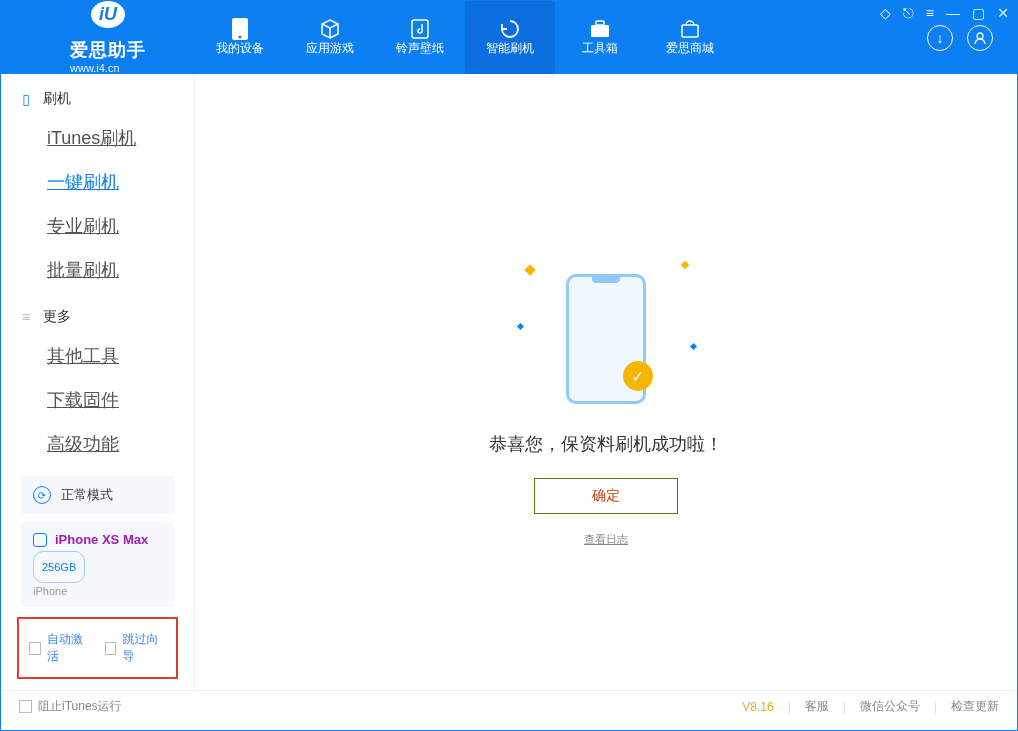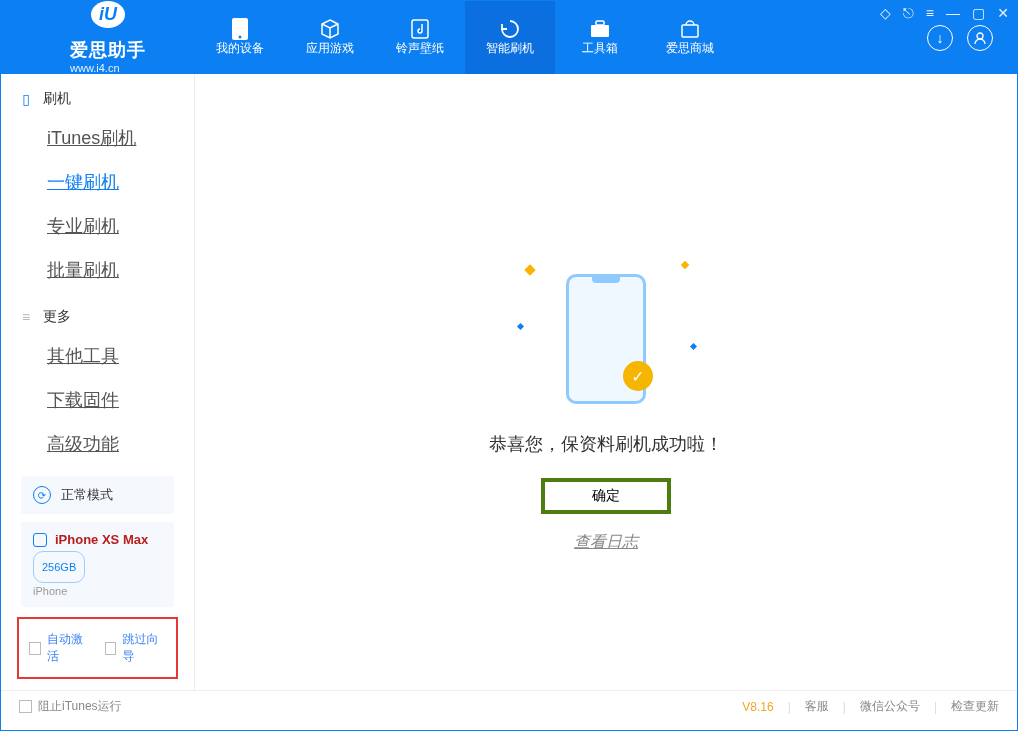--- a/index.html
+++ b/index.html
@@ -26,39 +26,39 @@
 .sidebar { width: 194px; border-right: 1px solid #eee; display: flex; flex-direction: column; }
 .sb-group-title { display: flex; align-items: center; gap: 10px; padding: 16px 18px 8px; font-size: 14px; color: #333; }
 .sb-group-title .gic { width: 14px; height: 14px; display: flex; align-items: center; justify-content: center; color: #0c7ff2; }
 .sb-item { padding: 10px 18px 10px 46px; font-size: 18px; color: #555; cursor: pointer; text-decoration: underline; }
 .sb-item.active { color: #0c7ff2; }
 
 .device-box { margin-top: auto; }
 .mode-card { margin: 10px 20px 8px; background: #f5f9fe; border-radius: 2px; padding: 10px 12px; display: flex; align-items: center; gap: 10px; font-size: 13px; color: #333; }
 .mode-card .mic { width: 18px; height: 18px; border: 1.5px solid #0c7ff2; border-radius: 50%; display: flex; align-items: center; justify-content: center; color: #0c7ff2; font-size: 10px; }
 .dev-card { margin: 0 20px 10px; background: #f5f9fe; border-radius: 2px; padding: 10px 12px; }
-.dev-card .dname { font-size: 13px; color: #b91c1c; font-weight: bold; display: flex; align-items: center; gap: 8px; }
+.dev-card .dname { font-size: 13px; color: #a21caf; font-weight: bold; display: flex; align-items: center; gap: 8px; }
 .dev-card .dname .dic { width: 14px; height: 14px; border: 1.5px solid #0c7ff2; border-radius: 3px; }
 .dev-card .storage { display: inline-block; margin-top: 4px; font-size: 11px; color: #0c7ff2; border: 1px solid #9fcdfb; border-radius: 10px; padding: 9px 8px; }
 .dev-card .dtype { font-size: 11px; color: #999; margin-top: 2px; }
 
 .options-box { margin: 0 16px 12px; border: 2px solid #e53935; padding: 12px 10px; display: flex; gap: 14px; align-items: center; }
 .chk { display: flex; align-items: center; gap: 6px; font-size: 12px; color: #3b82f6; cursor: pointer; }
 .chk .box { width: 13px; height: 13px; border: 1px solid #bbb; }
 
 .content { flex: 1; position: relative; }
 .success-wrap { position: absolute; top: 200px; left: 50%; transform: translateX(-50%); display: flex; flex-direction: column; align-items: center; }
 .phone-ill { width: 80px; height: 130px; border: 3px solid #8fcaff; border-radius: 10px; background: #f0f8ff; position: relative; }
 .phone-ill .notch { position: absolute; top: 0; left: 50%; transform: translateX(-50%); width: 28px; height: 6px; background: #8fcaff; border-radius: 0 0 4px 4px; }
 .check-badge { position: absolute; right: -10px; bottom: 10px; width: 30px; height: 30px; background: #f5b500; border-radius: 50%; display: flex; align-items: center; justify-content: center; color: #fff; font-size: 16px; }
 .sparkle { position: absolute; width: 8px; height: 8px; background: #f9b400; transform: rotate(45deg); }
 .sparkle.blue { background: #0c7ff2; }
 .success-msg { margin-top: 28px; font-size: 18px; color: #333; }
-.ok-btn { margin-top: 22px; width: 130px; height: 36px; border: 4px solid #4d7c0f; background: #fff; font-size: 14px; color: #000000; cursor: pointer; }
-.log-link { margin-top: 18px; font-size: 16px; color: #888; text-decoration: underline; cursor: pointer; font-style: italic; }
+.ok-btn { margin-top: 22px; width: 144px; height: 36px; border: 1px solid #4d7c0f; background: #fff; font-size: 14px; color: #c2410c; cursor: pointer; }
+.log-link { margin-top: 18px; font-size: 11px; color: #888; text-decoration: underline; cursor: pointer; }
 
 .footer { height: 32px; border-top: 1px solid #eee; display: flex; align-items: center; padding: 0 18px; font-size: 12px; color: #888; }
 .footer .fchk { display: flex; align-items: center; gap: 6px; cursor: pointer; }
 .footer .fchk .box { width: 13px; height: 13px; border: 1px solid #bbb; }
 .footer .right { margin-left: auto; display: flex; align-items: center; gap: 14px; }
 .footer .ver { color: #f5a623; }
 .footer .sep { color: #ddd; }
 .footer .flink { cursor: pointer; }
 </style>
 </head>

